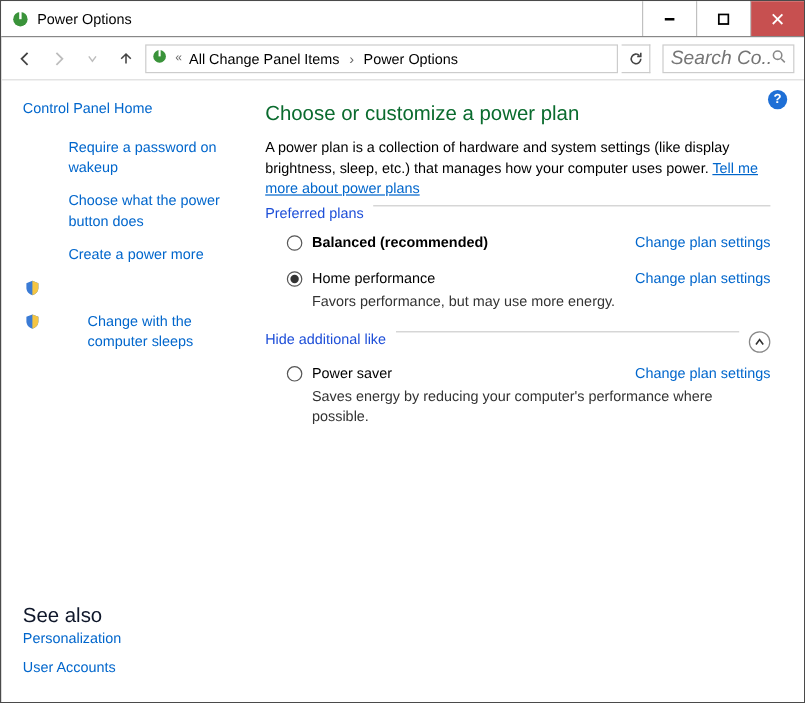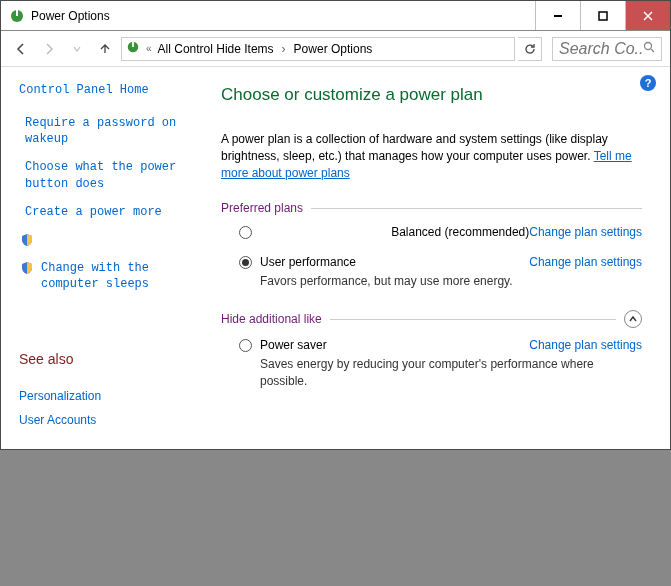--- a/index.html
+++ b/index.html
@@ -1,58 +1,58 @@
 <!DOCTYPE html>
 <html><head>
 <meta charset="utf-8">
 <style>
 * { box-sizing: border-box; margin: 0; padding: 0; }
 body { font-family: "Segoe UI", Arial, sans-serif; font-size: 12px; background: #888; width: 671px; height: 586px; overflow: hidden; }
-.window { width: 671px; height: 450px; background: #fff; border: 1px solid #4a4a4a; display: flex; flex-direction: column; }
+.window { width: 671px; height: 586px; background: #fff; border: 1px solid #4a4a4a; display: flex; flex-direction: column; }
 .titlebar { height: 30px; background: #fff; display: flex; align-items: center; border-bottom: 1px solid #888; }
 .titlebar-icon { width: 16px; height: 16px; margin: 0 6px 0 8px; }
 .titlebar-title { flex: 1; font-size: 12px; color: #000; }
 .titlebar-buttons { display: flex; height: 100%; }
 .tbtn { width: 45px; height: 100%; display: flex; align-items: center; justify-content: center; border-left: 1px solid #c0c0c0; }
 .tbtn.close { background: #c75050; }
 .tbtn.close svg line { stroke: #fff; }
 .navbar { height: 36px; display: flex; align-items: center; padding: 0 8px; gap: 4px; border-bottom: 1px solid #ddd; }
 .navbtn { width: 24px; height: 24px; display: flex; align-items: center; justify-content: center; }
 .navbtn.disabled svg { opacity: 0.35; }
 .breadcrumb { flex: 1; height: 24px; border: 1px solid #ccc; display: flex; align-items: center; padding: 0 4px; font-size: 12px; gap: 4px; color: #000; }
 .bc-chevron { color: #666; font-size: 10px; padding: 0 2px;}
 .bc-sep::after { content: "›"; color: #666; padding: 0 4px; }
 .refresh { width: 24px; height: 24px; display: flex; align-items: center; justify-content: center; margin-left: -1px; border: 1px solid #ccc; border-left:none;}
 .searchbox { width: 110px; height: 24px; border: 1px solid #ccc; display: flex; align-items: center; padding: 0 6px; margin-left: 6px;}
 .searchbox input { border: none; outline: none; width: 100%; font-size: 16px; font-style: italic; color: #888; background: transparent;}
 .content { flex: 1; display: flex; overflow: hidden; position: relative;}
 .help-icon { position: absolute; top: 8px; right: 14px; width: 16px; height: 16px; border-radius: 50%; background: #1e6fd6; color: #fff; font-size: 11px; font-weight: bold; display: flex; align-items: center; justify-content: center;}
 .sidebar { width: 210px; padding: 16px 10px 12px 18px; display: flex; flex-direction: column; }
-.sidebar-top { flex: 1; font-family: Liberation Mono, monospace; }
+.sidebar-top { flex: 1; }
 .cp-home { color: #0066cc; font-size: 12px; margin-bottom: 18px; display: block;}
 .side-list { list-style: none; }
 .side-list li { margin-bottom: 12px; display: flex; align-items: flex-start; gap: 6px;}
-.side-list li a { color: #0066cc; text-decoration: none; line-height: 1.35;}
+.side-list li a { color: #0066cc; text-decoration: none; line-height: 1.35; margin-left: 32px;}
 .side-icon { width: 16px; height: 16px; flex: none; display: flex; align-items: center; justify-content: center;}
 .side-icon.blank { width: 0; }
-.see-also-head { color: #7f1d1d; font-size: 14px; margin-bottom: 22px;}
+.see-also-head { color: #0f172a; font-size: 17px; margin-bottom: 2px;}
 .see-also a { color: #0066cc; display: block; margin-bottom: 10px; text-decoration: none;}
 .main { flex: 1; padding: 18px 28px 12px 10px; color: #000; }
-h1.main-title { color: #0a6b2e; font-weight: normal; font-size: 17px; margin-bottom: 26px;}
+h1.main-title { color: #0a6b2e; font-weight: normal; font-size: 17px; margin-bottom: 10px;}
 .desc { font-size: 12px; line-height: 1.4; margin-bottom: 6px;}
 .desc a { color: #0066cc; text-decoration: underline;}
-.section-head { display: flex; align-items: center; font-size: 12px; color: #701a75; margin: 20px 0 10px 0;}
+.section-head { display: flex; align-items: flex-start; font-size: 12px; color: #1d4ed8; margin: 6px 0 10px 0;}
 .section-head .line { flex: 1; height: 1px; background: #ccc; margin-left: 8px;}
 .section-head .expand { width: 18px; height: 18px; border: 1px solid #888; border-radius: 50%; display: flex; align-items: center; justify-content: center; margin-left: 8px; background:#fff;}
 .plan { margin: 0 0 16px 18px; }
 .plan-row { display: flex; align-items: center; }
 .radio { width: 13px; height: 13px; border: 1px solid #555; border-radius: 50%; margin-right: 8px; display:flex; align-items:center; justify-content:center; flex:none;}
 .radio.checked::after { content:""; width:7px; height:7px; background:#333; border-radius:50%;}
 .plan-name { flex:1; font-size: 12px;}
-.plan-name.bold { font-weight: normal; text-align: right;}
+.plan-name.bold { font-weight: bold;}
 .plan-link { color: #0066cc; text-decoration: none; font-size: 12px;}
 .plan-desc { font-size: 12px; color: #333; margin: 4px 0 0 21px; line-height: 1.4;}
 </style>
 </head>
 <body>
 
 <div class="window">
   <div class="titlebar">
     <span class="titlebar-icon">
       <svg viewBox="0 0 16 16" width="16" height="16">
@@ -101,21 +101,21 @@
         <svg width="16" height="16">
           <path d="M8 12 L8 5 M4 8 L8 4 L12 8" fill="none" stroke="#444" stroke-width="1.3"></path>
         </svg>
       </div>
     <div class="breadcrumb">
       <span><svg viewBox="0 0 16 16" width="14" height="14">
             <circle cx="8" cy="8" r="6" fill="#3a933a"></circle>
             <rect x="7" y="2" width="2" height="6" fill="#fff"></rect>
           </svg></span>
       <span class="bc-chevron">«</span>
-      <span>All Control Hide Items</span>
+      <span>All Change Panel Items</span>
       <span class="bc-sep"></span>
       <span>Power Options</span>
     </div>
     <div class="refresh">
         <svg width="14" height="14">
           <path d="M11 7a4 4 0 1 1-1.2-2.8" fill="none" stroke="#444" stroke-width="1.3"></path>
           <path d="M11 2v3h-3" fill="none" stroke="#444" stroke-width="1.3"></path>
         </svg>
       </div>
     <div class="searchbox">
@@ -187,21 +187,21 @@
         <div class="plan-row">
           <span class="radio"></span>
           <span class="plan-name bold">Balanced (recommended)</span>
           <a class="plan-link">Change plan settings</a>
         </div>
       </div>
 
       <div class="plan">
         <div class="plan-row">
           <span class="radio checked"></span>
-          <span class="plan-name">User performance</span>
+          <span class="plan-name">Home performance</span>
           <a class="plan-link">Change plan settings</a>
         </div>
         <div class="plan-desc">Favors performance, but may use more energy.</div>
       </div>
 
       <div class="section-head">
         <span>Hide additional like</span>
           <span class="line"></span>
         <span class="expand">
             <svg width="10" height="10">

